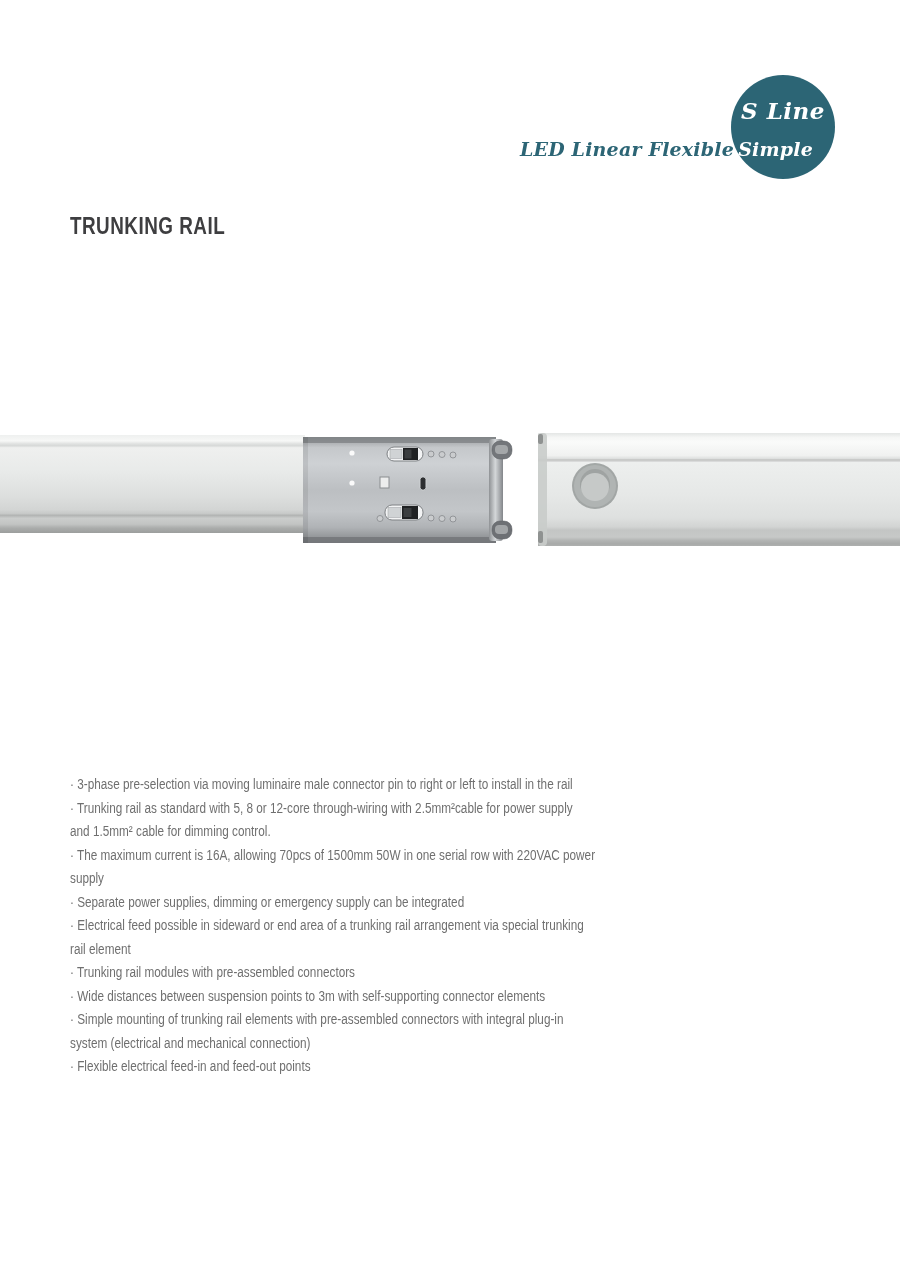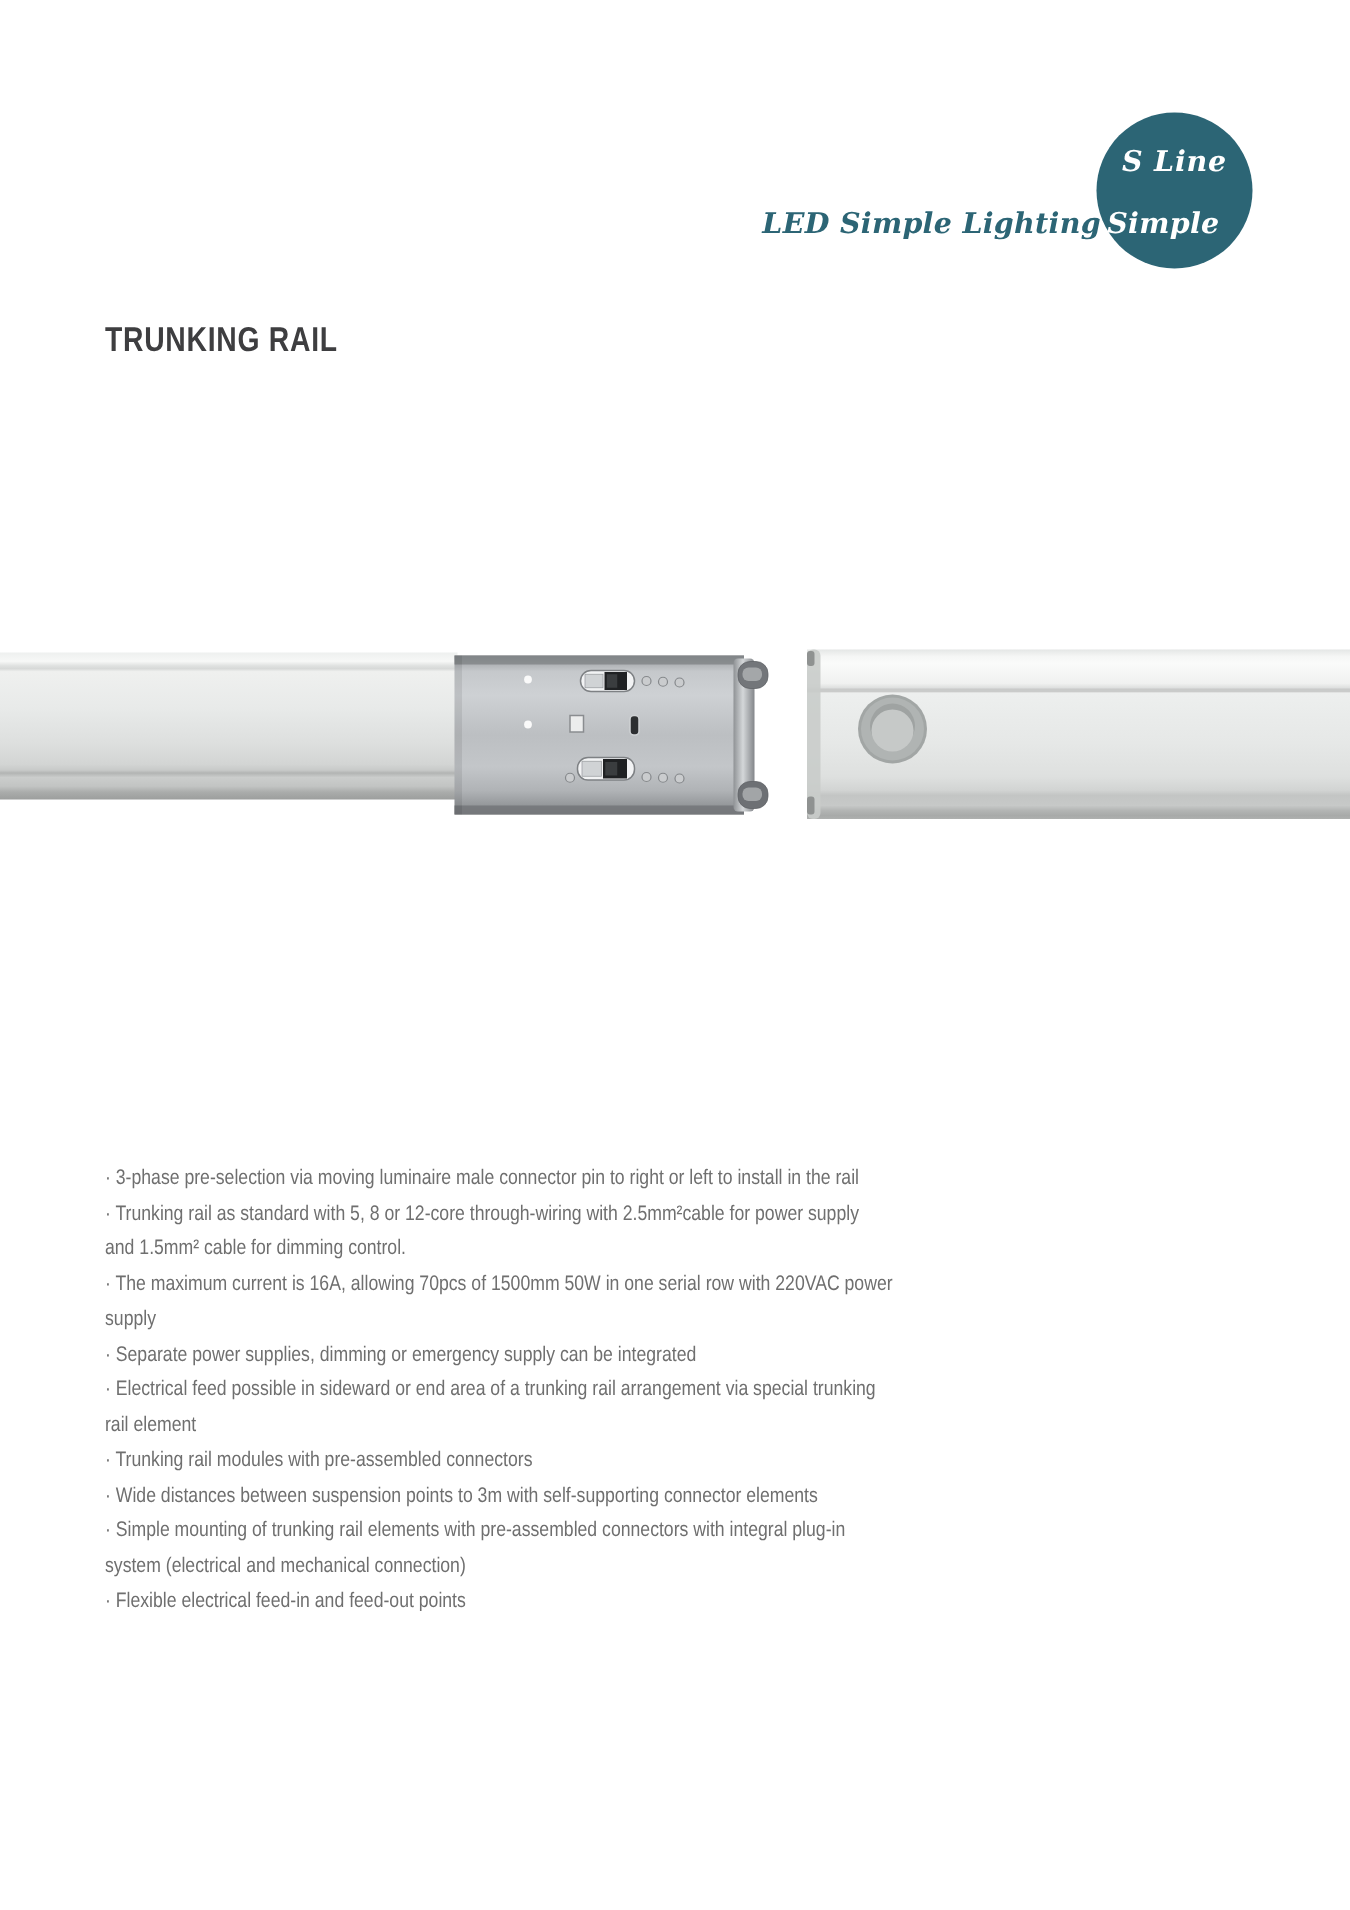--- a/index.html
+++ b/index.html
@@ -10,21 +10,21 @@
 
   
   .brand-circle {
     position:absolute; left:731px; top:75px; width:104px; height:104px;
     border-radius:50%; background:#2c6575; z-index:1;
   }
   .brand-badge {
     position:absolute; left:731px; top:97px; width:104px; z-index:2;
     text-align:center; color:#ffffff;
     font-family:"DejaVu Serif", serif; font-style:italic; font-weight:bold;
-    font-size:19px; letter-spacing:0.5px;
+    font-size:23px; letter-spacing:0.5px;
   }
   .brand-tagline {
     position:absolute; top:138px; right:87px; z-index:3; white-space:nowrap;
     font-family:"DejaVu Serif", serif; font-style:italic; font-weight:bold;
     font-size:19px; color:#2c6575; letter-spacing:0.2px;
   }
   .tag-suffix { color:#ffffff; margin-left:0.22em; }
 
   
   .title {
@@ -46,21 +46,21 @@
 </style>
 </head>
 <body>
 
 <div class="page">
 
   <header>
     <div class="brand-circle"></div>
     <div class="brand-badge">S Line</div>
     <div class="brand-tagline">
-      <span class="tag-prefix">LED Simple Lighting</span><span class="tag-suffix">Simple</span>
+      <span class="tag-prefix">LED Linear Flexible</span><span class="tag-suffix">Simple</span>
     </div>
   </header>
 
   <h1 class="title">TRUNKING RAIL</h1>
 
   <figure class="product">
     <svg width="900" height="130" viewBox="0 0 900 130">
       <defs>
         <linearGradient id="gLeft" x1="0" y1="0" x2="0" y2="1">
           <stop offset="0" stop-color="#eef0ef"></stop>

